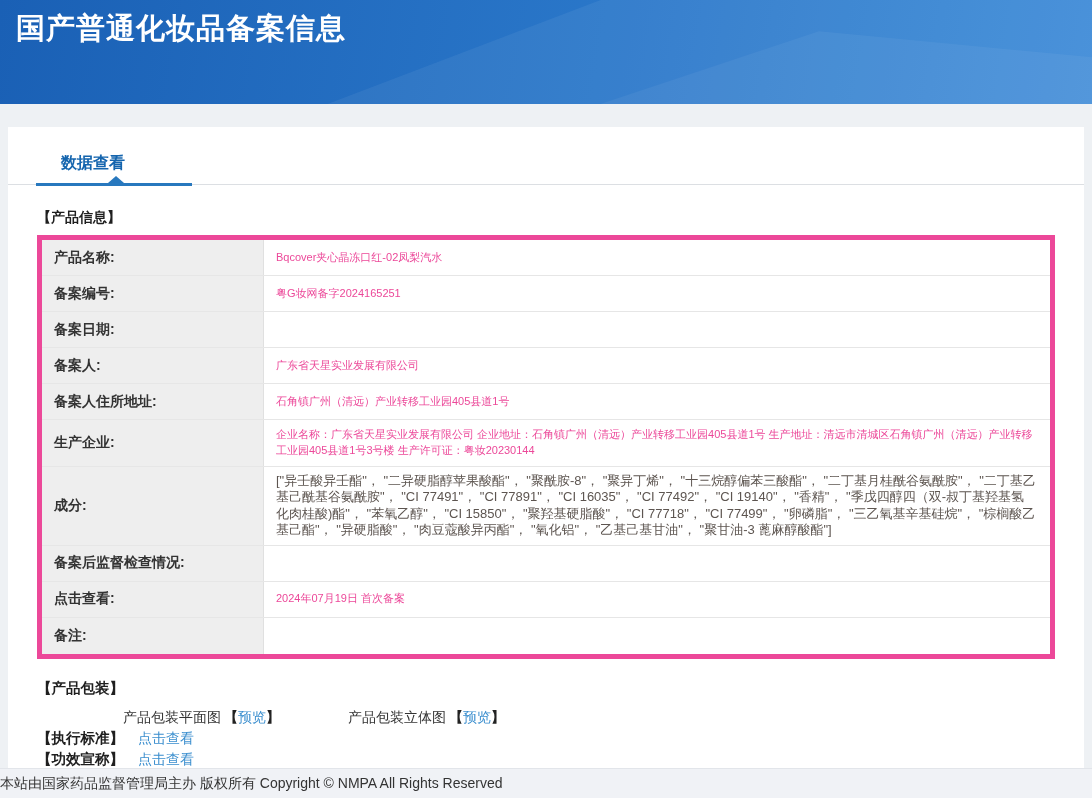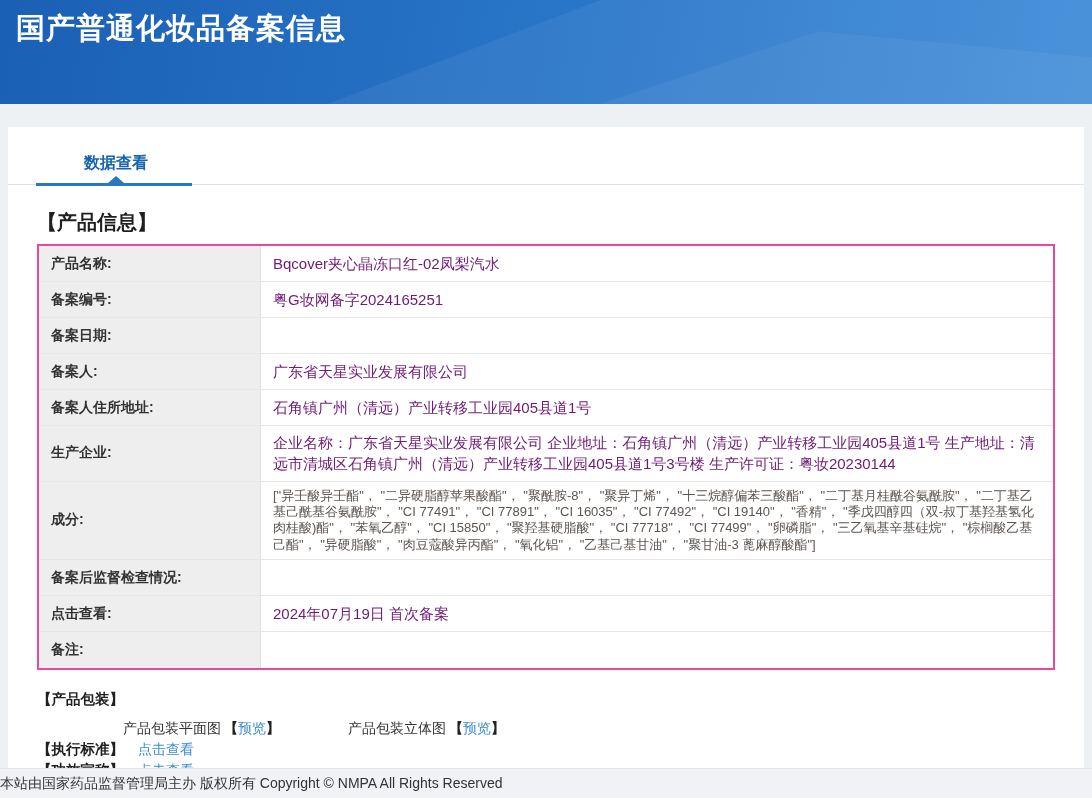--- a/index.html
+++ b/index.html
@@ -56,21 +56,21 @@
 
   
   .tab-bar {
     position: relative;
     border-bottom: 1px solid #dcdfe3;
     height: 32px;
     margin-top: 2px;
   }
   .tab-item {
     position: absolute;
-    left: 76px; top: 0;
+    left: 53px; top: 0;
     color: #1565ae;
     font-size: 16px;
     font-weight: bold;
     cursor: pointer;
   }
   .tab-underline {
     position: absolute;
     left: 28px; bottom: -2px;
     width: 156px; height: 3px;
     background: #2878be;
@@ -80,29 +80,29 @@
     left: 100px; bottom: 1px;
     width: 0; height: 0;
     border-left: 8px solid transparent;
     border-right: 8px solid transparent;
     border-bottom: 7px solid #2878be;
   }
 
   
   .section-title {
     margin: 24px 29px 8px 29px;
-    font-size: 20px;
+    font-size: 14px;
     font-weight: bold;
     color: #1f1f1f;
   }
 
   
   .info-table {
     margin: 0 29px;
-    border: 2px solid #ec4899;
+    border: 5px solid #ec4899;
   }
   .trow {
     display: flex;
     align-items: center;
     min-height: 36px;
     border-bottom: 1px solid #e6e6e6;
   }
   .trow:last-child { border-bottom: none; }
   .tlabel {
     flex: 0 0 222px;
@@ -111,22 +111,22 @@
     align-items: center;
     background: #eeeeee;
     border-right: 1px solid #e0e0e0;
     font-size: 14px;
     font-weight: bold;
     color: #333333;
     padding: 6px 8px 6px 12px;
   }
   .tvalue {
     flex: 1 1 auto;
-    font-size: 15px;
-    color: #701a75;
+    font-size: 11px;
+    color: #ec4899;
     padding: 6px 14px 6px 12px;
     line-height: 1.4;
     word-break: break-all;
   }
   .row-producer { min-height: 47px; }
   .row-producer .tvalue { line-height: 1.42; }
   .row-ingredients { min-height: 66px; }
   .row-ingredients .tvalue { font-size: 13px; line-height: 1.26; color: #5d5550; }
 
   

